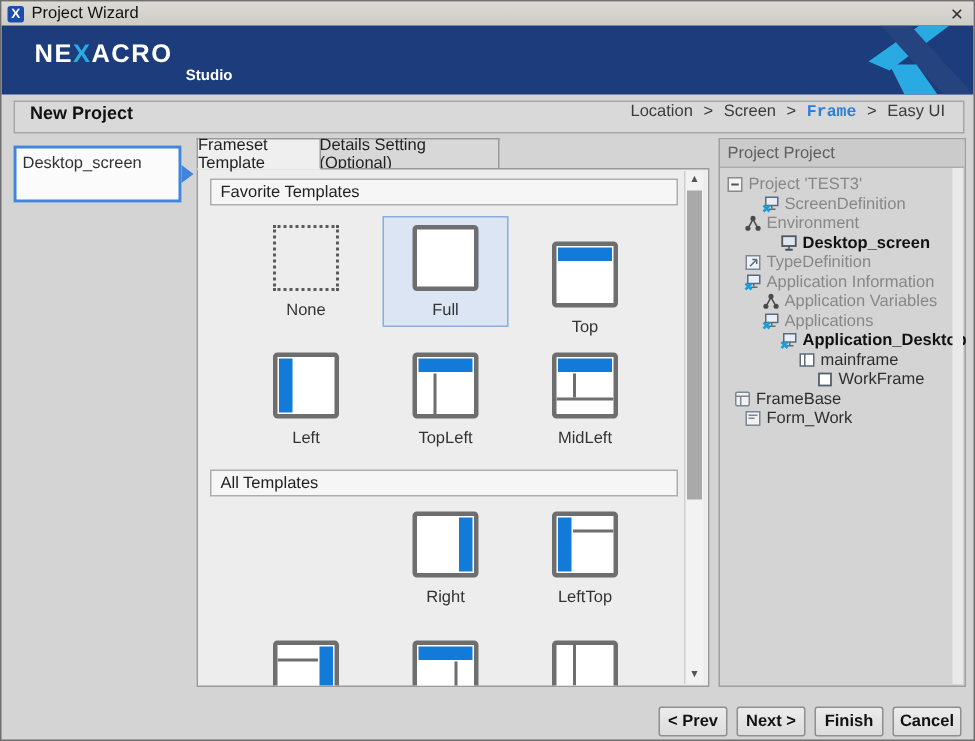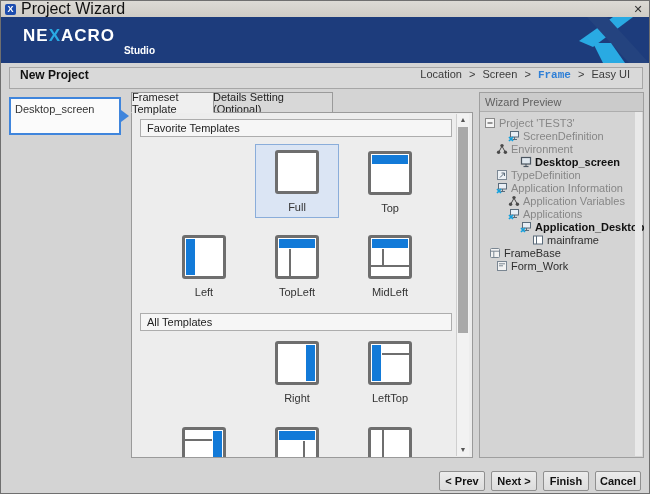--- a/index.html
+++ b/index.html
@@ -1,21 +1,21 @@
 <!DOCTYPE html>
 <html><head>
 <meta charset="utf-8">
 <style>
   html,body{margin:0;padding:0;background:#9a9a9a;font-family:"Liberation Sans",sans-serif;}
   #app{position:relative;width:650px;height:494px;background:#d4d4d4;border:1px solid #6f6f6f;box-sizing:border-box;overflow:hidden;font-size:11px;color:#222;}
 
   
   .titlebar{position:absolute;left:0;top:0;right:0;height:16px;background:linear-gradient(#dcdad5,#cfccc6);display:flex;align-items:center;padding:0 4px;box-sizing:border-box;}
   .titleicon{width:11px;height:11px;background:#1c4cae;border-radius:2px;color:#fff;font-size:9px;font-weight:bold;line-height:11px;text-align:center;margin-right:5px;}
-  .titletext{font-size:16px;color:#111;}
+  .titletext{font-size:11px;color:#111;}
   .closebtn{margin-left:auto;color:#333;font-size:11px;width:14px;text-align:center;cursor:default;}
 
   
   .banner{position:absolute;left:0;top:16px;right:0;height:46px;background:#1d3c7c;overflow:hidden;}
   .wordmark{position:absolute;left:22px;top:9px;color:#fff;font-weight:bold;font-size:17px;letter-spacing:1px;}
   .wordmark .wx{color:#29aae3;}
   .wordsub{position:absolute;left:22px;top:28px;width:132px;text-align:right;color:#fff;font-size:10px;font-weight:bold;}
   .bannerlogo{position:absolute;right:0;top:0;height:46px;}
 
   
@@ -166,25 +166,29 @@
     <div>Desktop_screen</div>
   </div>
   <div class="selarrow"></div>
 
   <div class="tab tab1">Frameset Template</div>
   <div class="tab tab2">Details Setting (Optional)</div>
 
   <div class="content">
     <div class="grouphdr" style="top:6px">Favorite Templates</div>
 
+    <div class="cell" style="left:30px;top:31px">
+      <div class="thumb t-none"></div>
+      <span class="tlabel">None</span>
+    </div>
     <div class="cell selected" style="left:123px;top:31px">
       <div class="thumb"></div>
       <span class="tlabel">Full</span>
     </div>
-    <div class="cell" style="left:216px;top:33px">
+    <div class="cell" style="left:216px;top:43px">
       <div class="thumb">
           <div class="bar bar-top"></div>
         </div>
       <span class="tlabel">Top</span>
     </div>
 
     <div class="cell" style="left:30px;top:117px">
       <div class="thumb">
           <div class="bar bar-left"></div>
         </div>
@@ -244,21 +248,21 @@
     </div>
 
     <div class="sbar">
       <div class="sarrow up">▲</div>
       <div class="sthumb"></div>
       <div class="sarrow down">▼</div>
     </div>
   </div>
 
   <div class="preview">
-    <div class="pvhdr">Wizard Preview</div>
+    <div class="pvhdr">Project Project</div>
     <div class="pvtrack"></div>
     <div class="tree">
       <div class="trow lv0 t-gray">
           <svg>
             <use href="#sym-boxminus"></use>
           </svg>
           <span>Project 'TEST3'</span>
         </div>
       <div class="trow lv2 t-gray">
           <svg>
@@ -306,20 +310,26 @@
           <svg>
             <use href="#sym-monitorx"></use>
           </svg>
           <span>Application_Desktop</span>
         </div>
       <div class="trow lv4 t-dark">
           <svg>
             <use href="#sym-frame"></use>
           </svg>
           <span>mainframe</span>
+        </div>
+      <div class="trow lv5 t-dark">
+          <svg>
+            <use href="#sym-square"></use>
+          </svg>
+          <span>WorkFrame</span>
         </div>
       <div class="trow lv0b t-dark">
           <svg>
             <use href="#sym-grid"></use>
           </svg>
           <span>FrameBase</span>
         </div>
       <div class="trow lv1 t-dark">
           <svg>
             <use href="#sym-form"></use>

